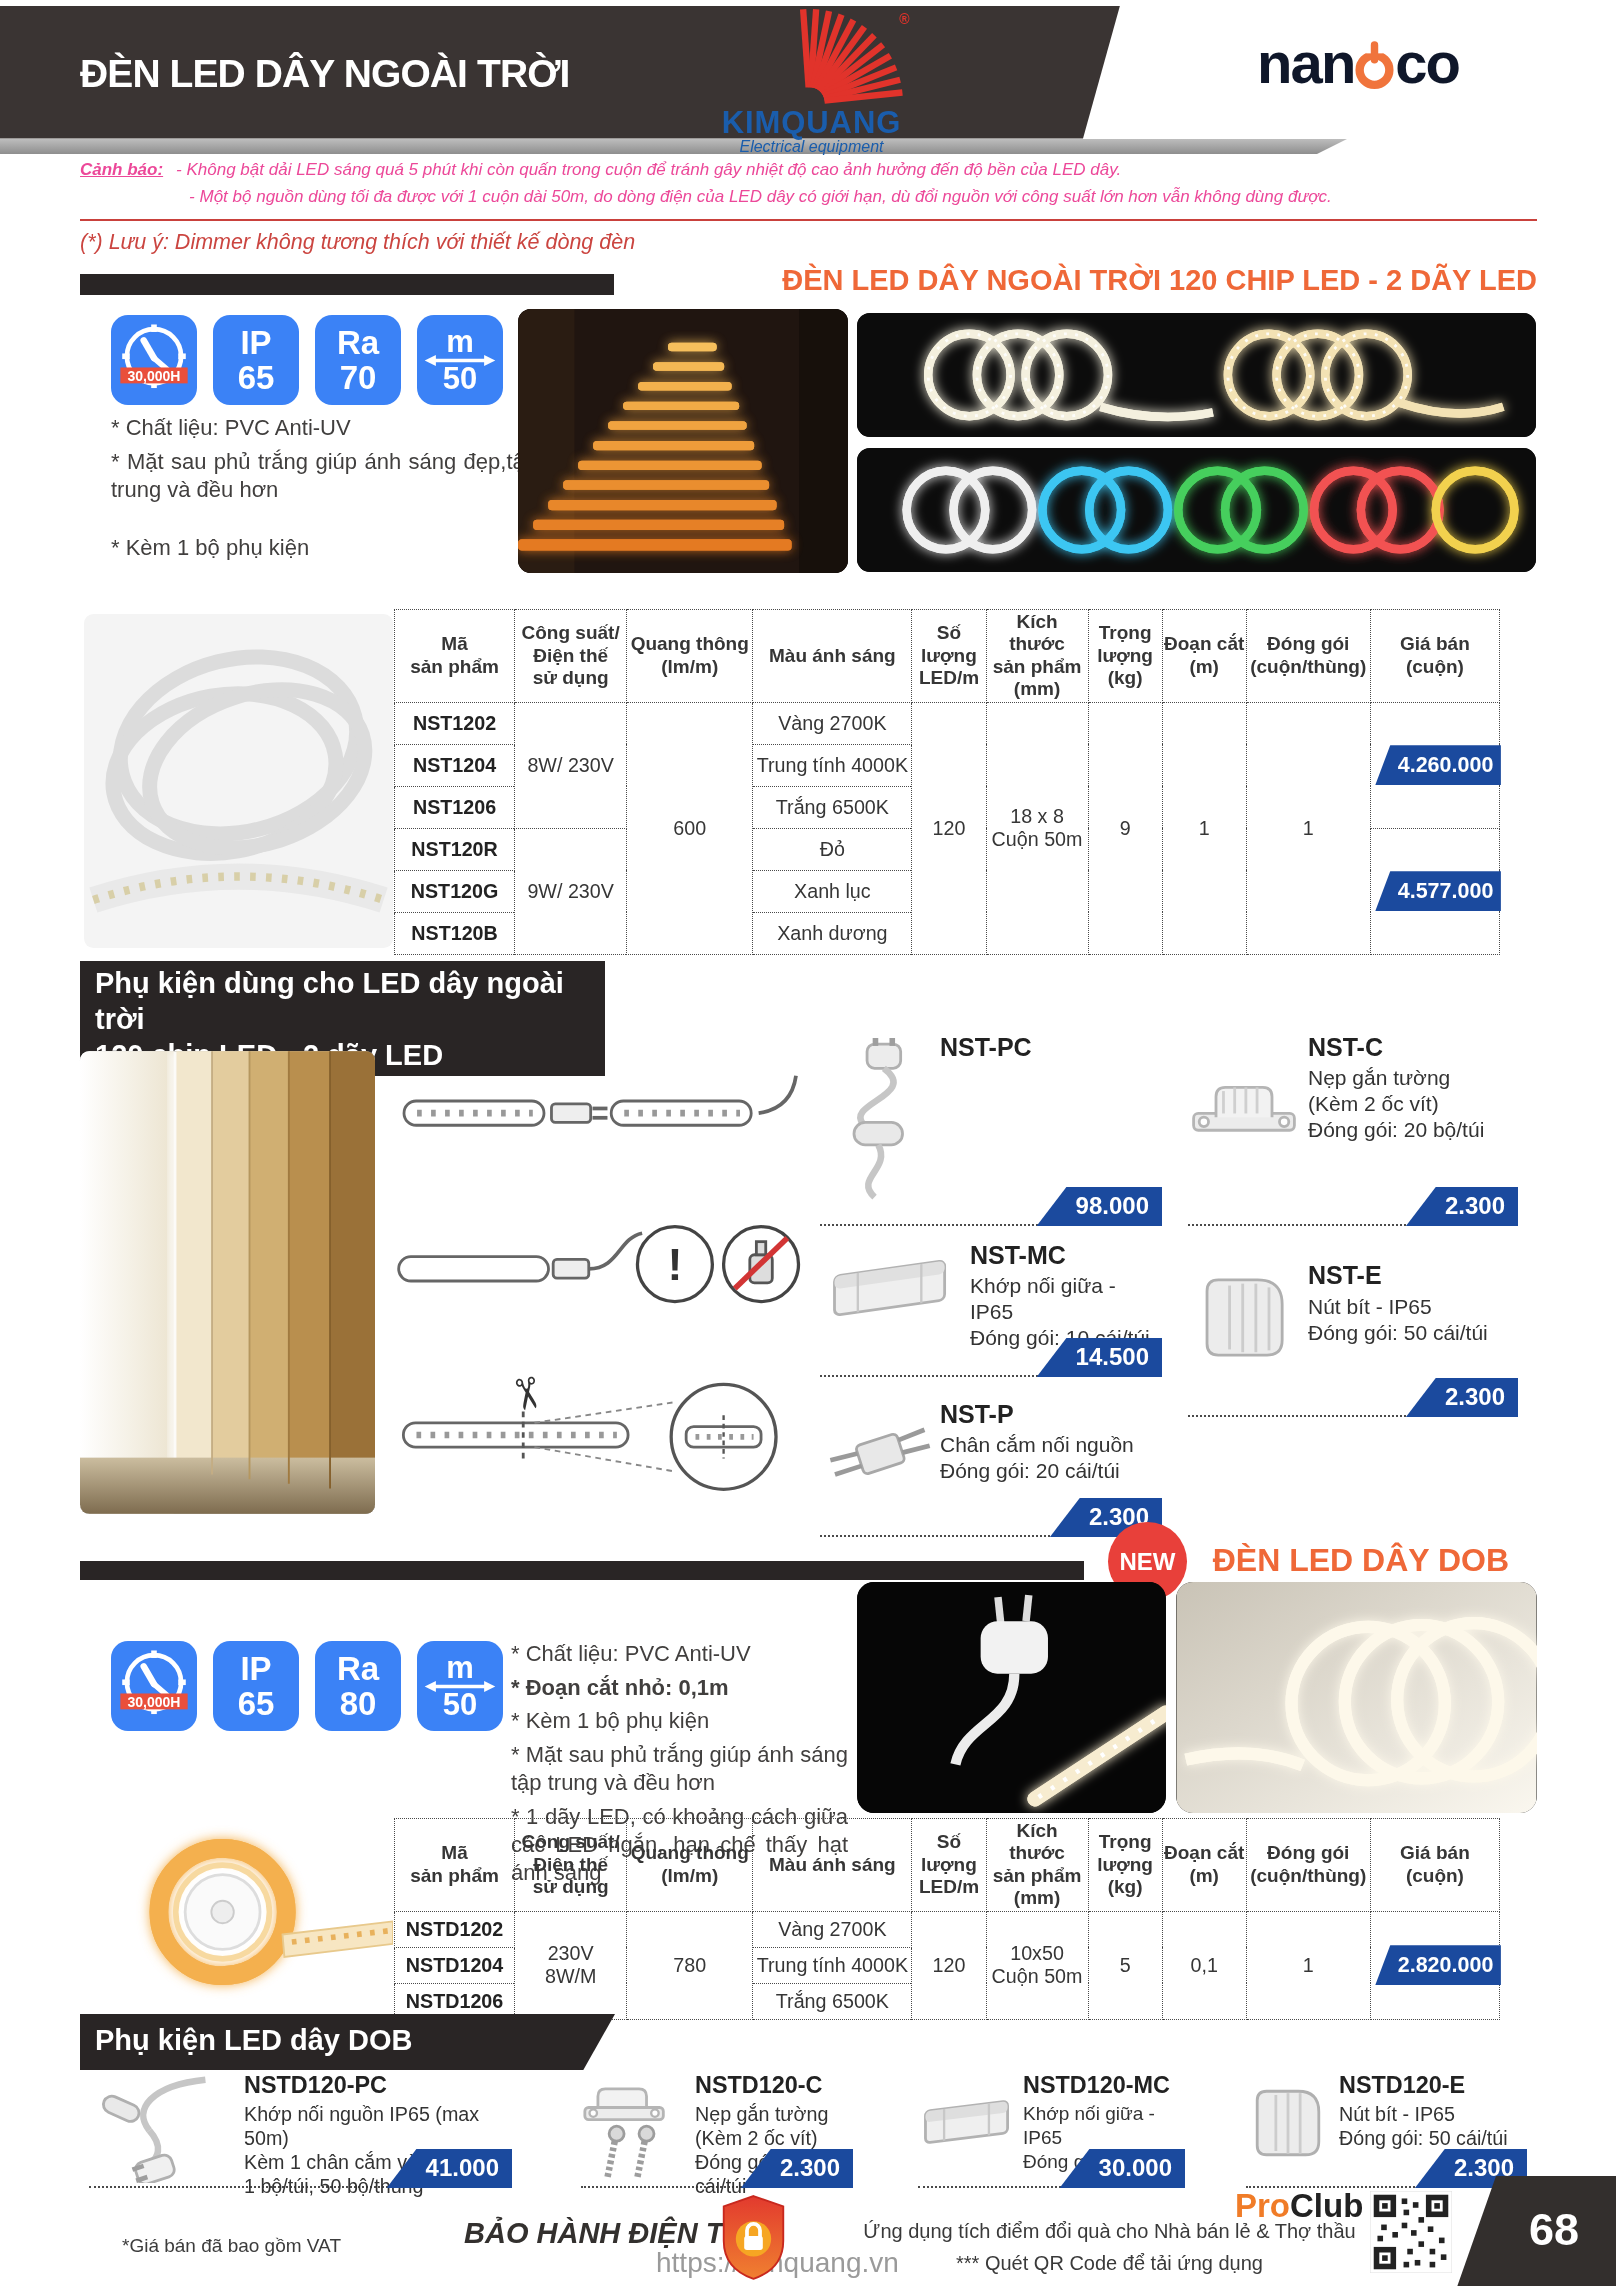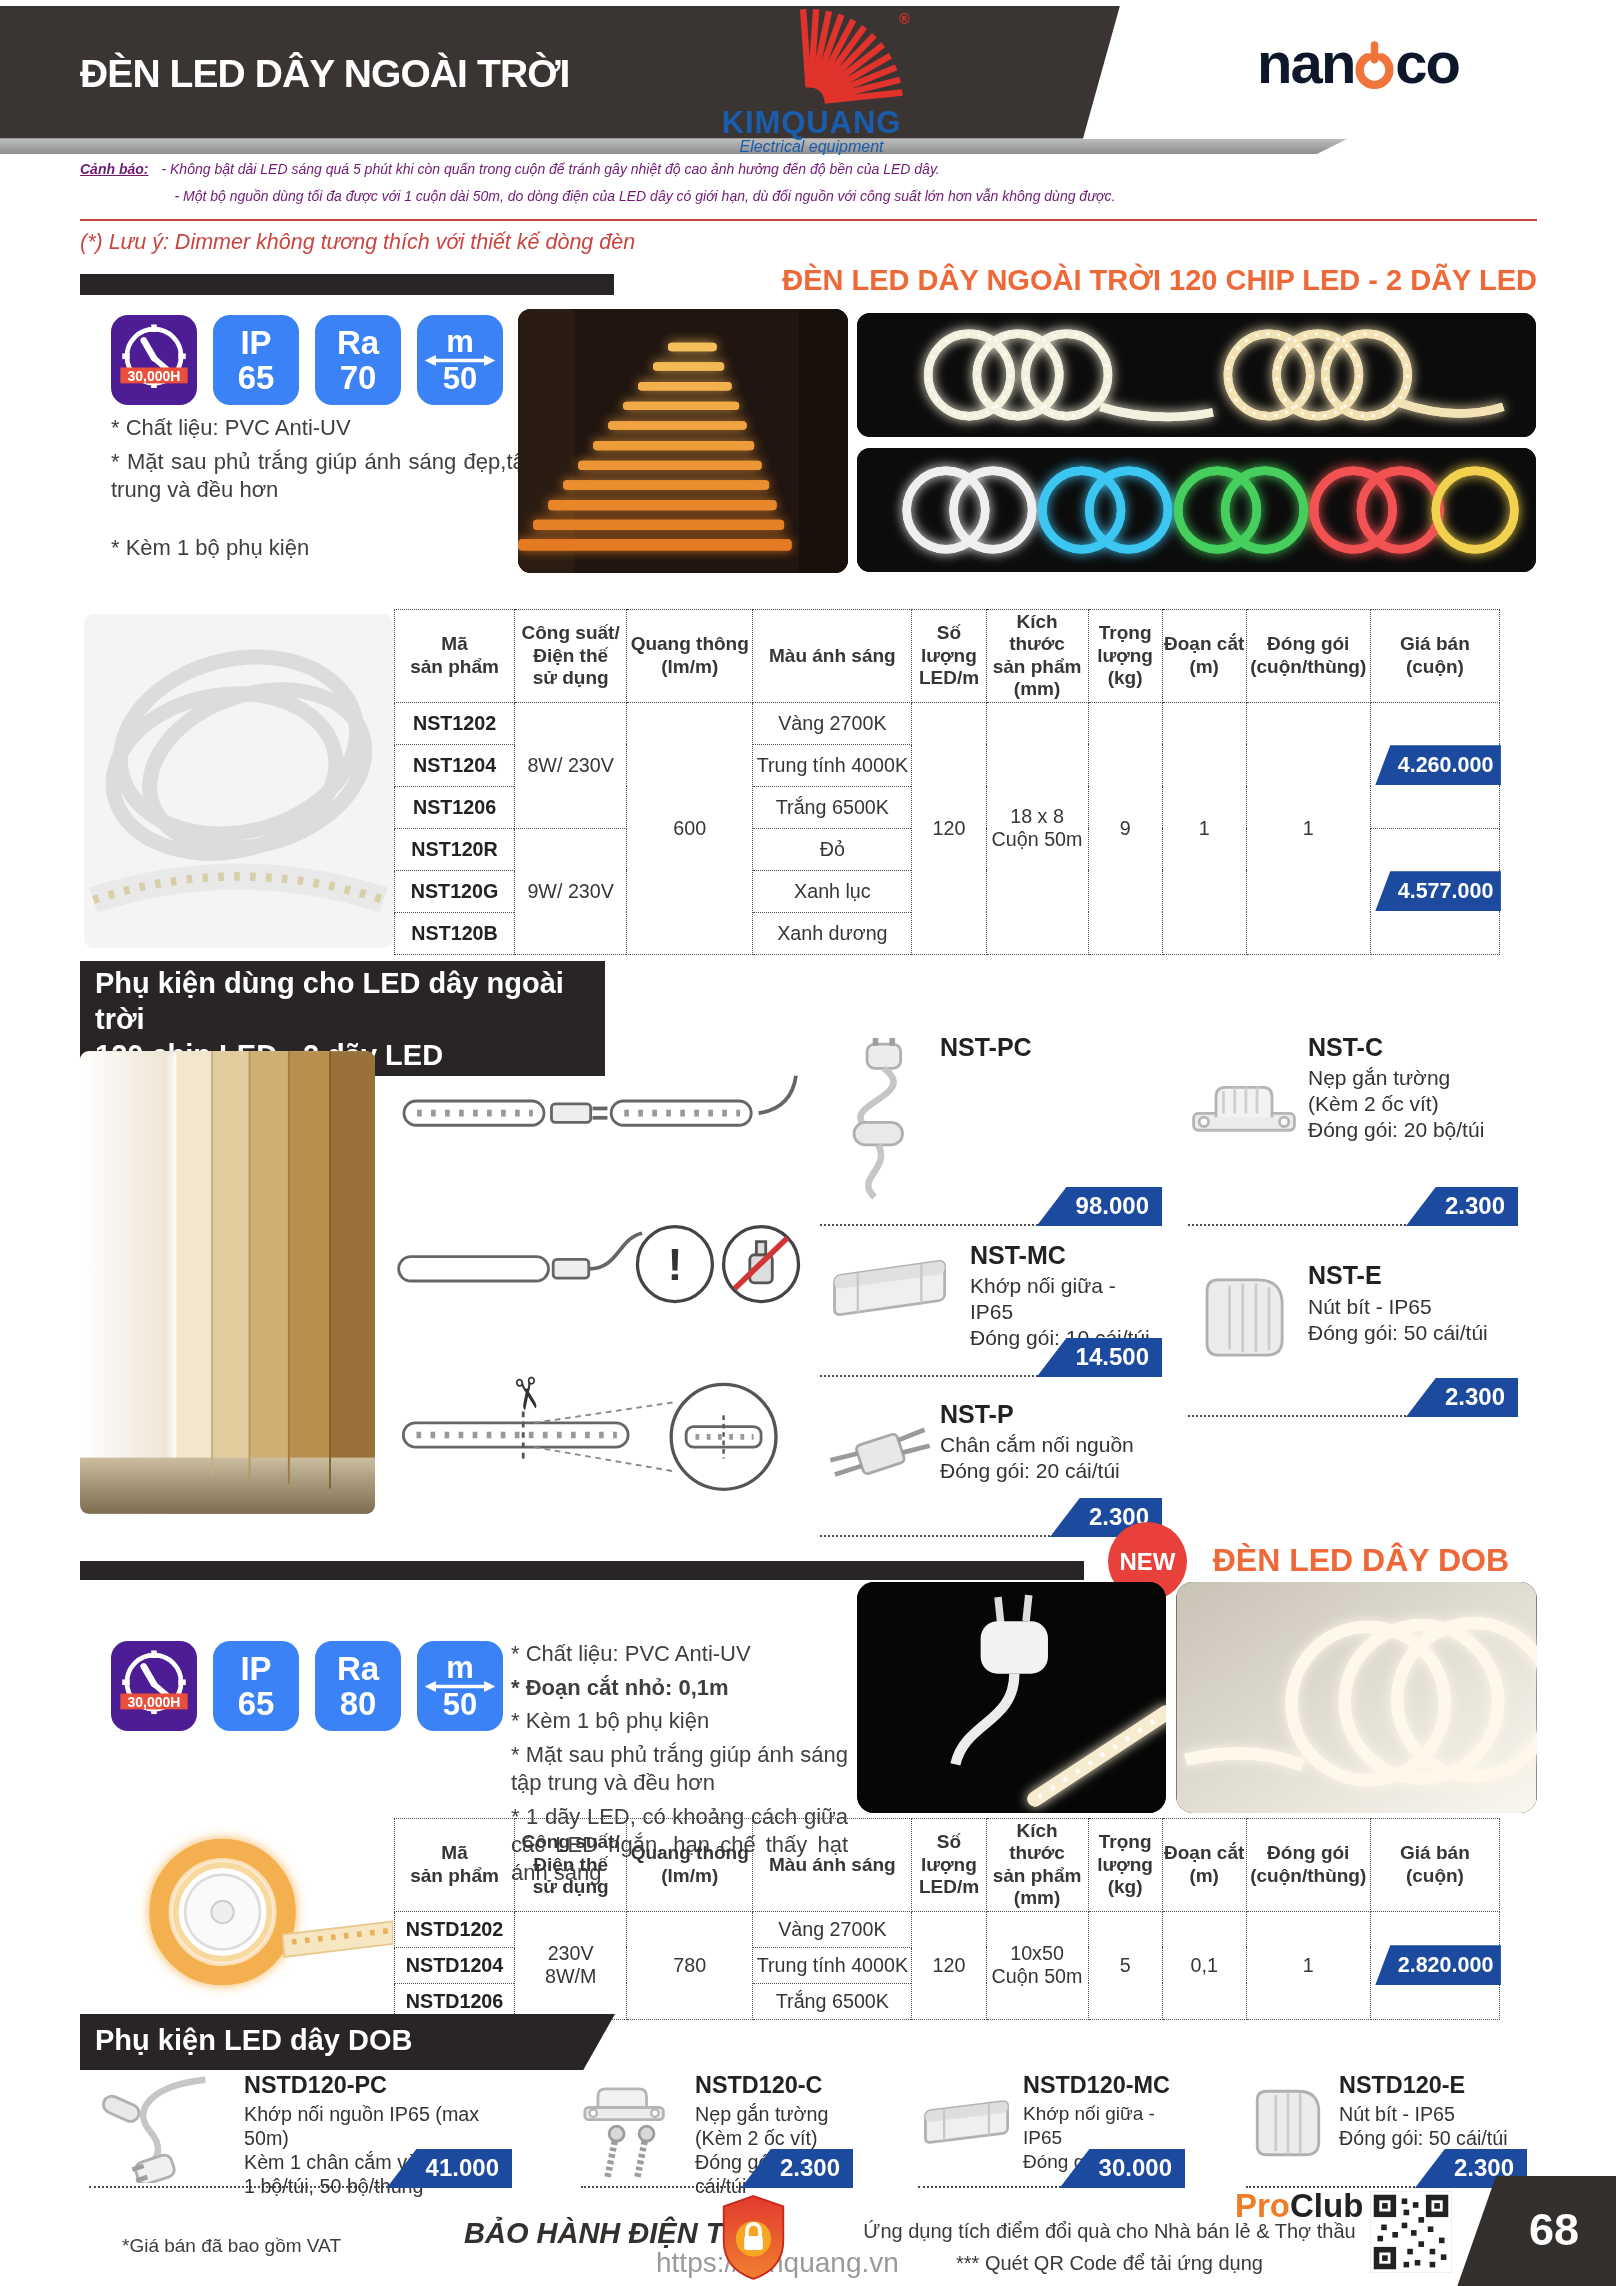--- a/index.html
+++ b/index.html
@@ -12,33 +12,33 @@
   .gray-strip{left:0;top:139px;width:1347px;height:15px;
               background:linear-gradient(#bdbdbd,#8e8e8e);
               clip-path:polygon(0 0,100% 0,calc(100% - 30px) 100%,0 100%)}
   .page-title{left:80px;top:52px;font-size:39px;font-weight:bold;color:#fff;letter-spacing:-0.9px}
   .kq-logo{left:712px;top:9.4px;width:199px;text-align:center}
   .kq-name{font-size:31px;font-weight:bold;color:#1a5dac;letter-spacing:0.9px;line-height:28px}
   .kq-tag{font-size:16px;font-style:italic;color:#1a5dac;line-height:19px}
   .nanoco{left:1257px;top:36px;display:flex;align-items:flex-end;color:#0f172a;
           font-size:58px;font-weight:bold;letter-spacing:-1.9px;line-height:54px}
   
-  .warn{left:80px;top:156px;width:1462px;display:flex;font-size:14px;font-style:italic;color:#701a75;line-height:27px}
+  .warn{left:80px;top:156px;width:1462px;display:flex;font-size:17px;font-style:italic;color:#ec4899;line-height:27px}
   .warn-label{font-weight:bold;text-decoration:underline;margin-right:13px;white-space:nowrap}
   .warn-l2{padding-left:13px}
   .red-hr{left:80px;top:219px;width:1457px;height:0;border-top:2.8px solid #c9413c}
   .note{left:80px;top:230px;font-size:21.5px;font-style:italic;color:#cb4540}
   
   .black-bar{background:#292525}
   .sec-title{font-weight:bold;color:#ef6838;text-align:right}
   
   .badge-row{display:flex;gap:16px}
   .badge-icon{width:86px;height:90px;border-radius:17px;background:#3b82f6;color:#fff;
               text-align:center;font-weight:bold;display:flex;flex-direction:column;justify-content:center}
-  .badge-clock{background:#4c1d95;padding:0}
+  .badge-clock{background:#3b82f6;padding:0}
   .bi-top{font-size:33px;line-height:35px}
   .bi-bot{font-size:33px;line-height:35px}
   .bi-m{font-size:31px;line-height:24px}
   
   .features{font-size:22px;color:#413f3e;line-height:28px}
   .features p{margin:0 0 5.6px 0}
   .just{text-align:justify}
   .bold{font-weight:bold}
   
   .photo{border-radius:13px;overflow:hidden;background:#111}

